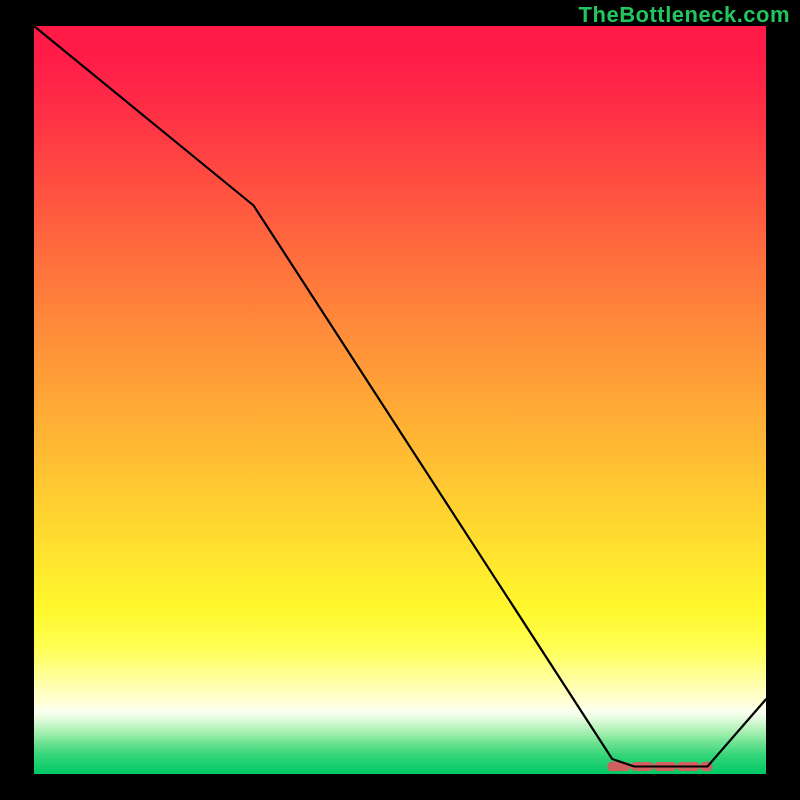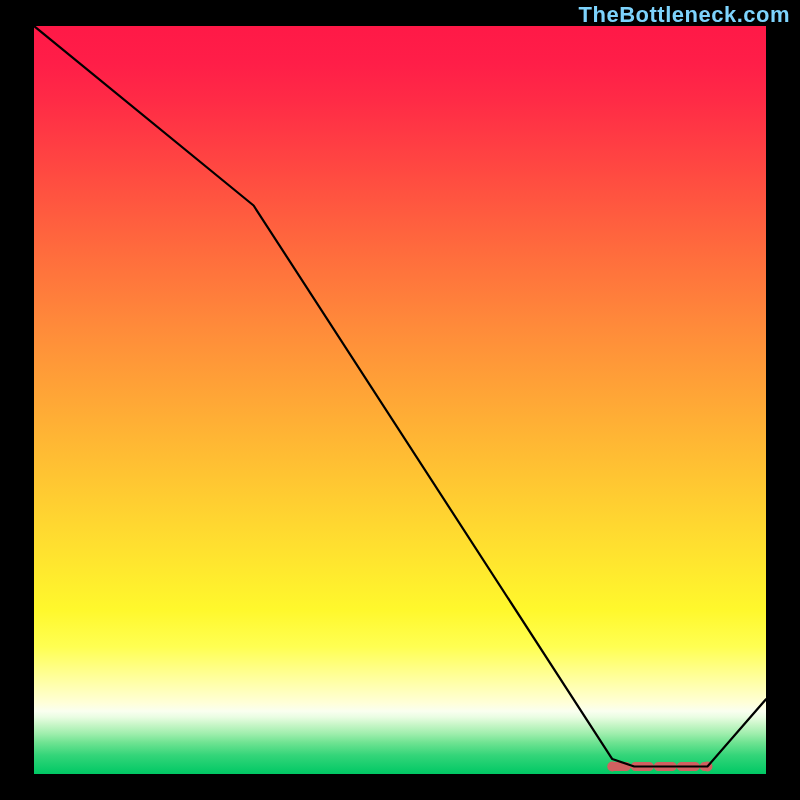--- a/index.html
+++ b/index.html
@@ -14,21 +14,21 @@
   .frame {
     position: relative;
     width: 800px;
     height: 800px;
     background: #000;
   }
   .watermark {
     position: absolute;
     top: 2px;
     right: 10px;
-    color: #7dd3fc;
+    color: #22c55e;
     font-size: 22px;
     font-weight: bold;
     letter-spacing: 0.5px;
     z-index: 10;
   }
   .plot {
     position: absolute;
     left: 34px;
     top: 26px;
     width: 732px;

